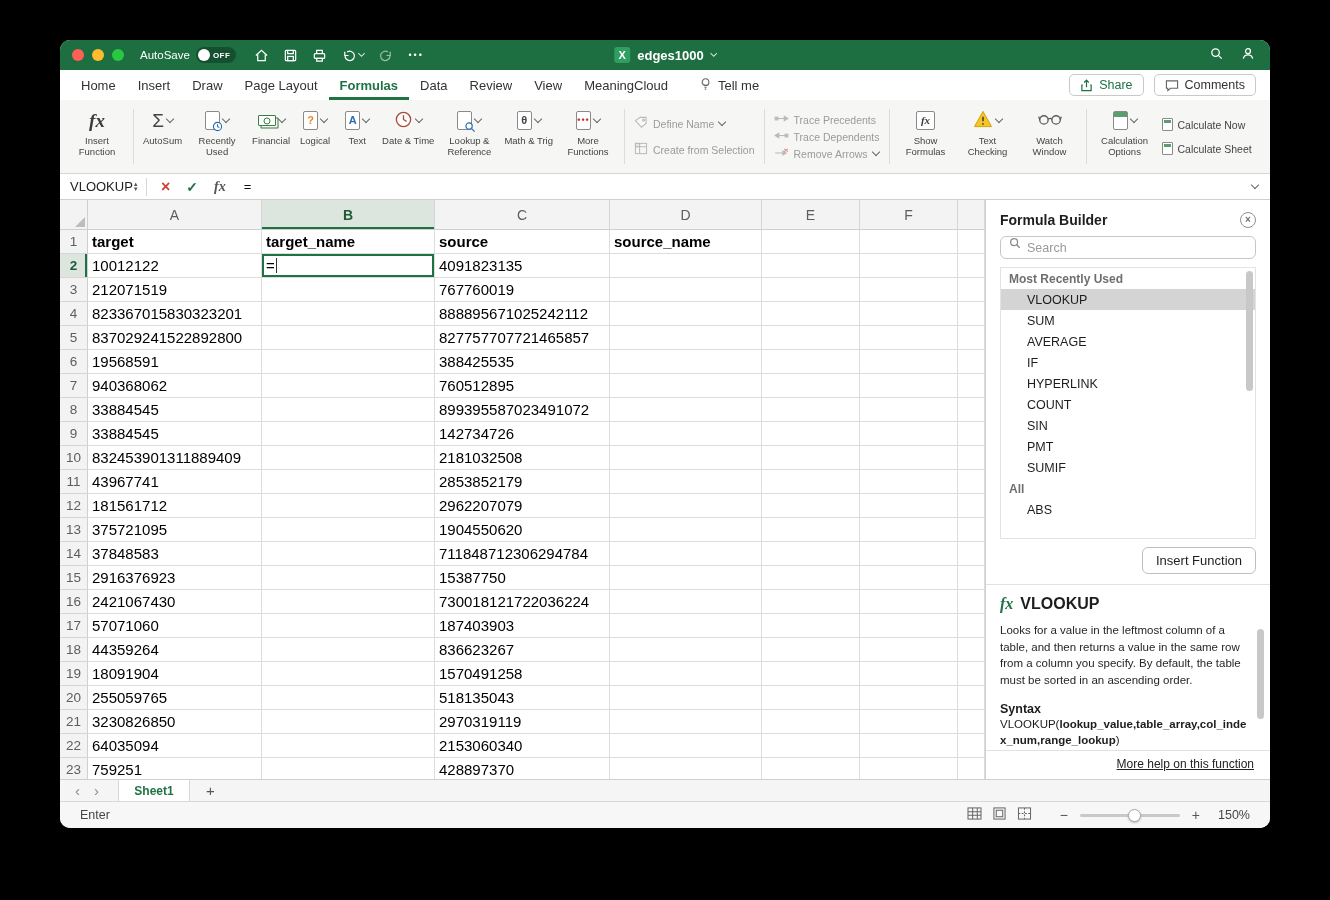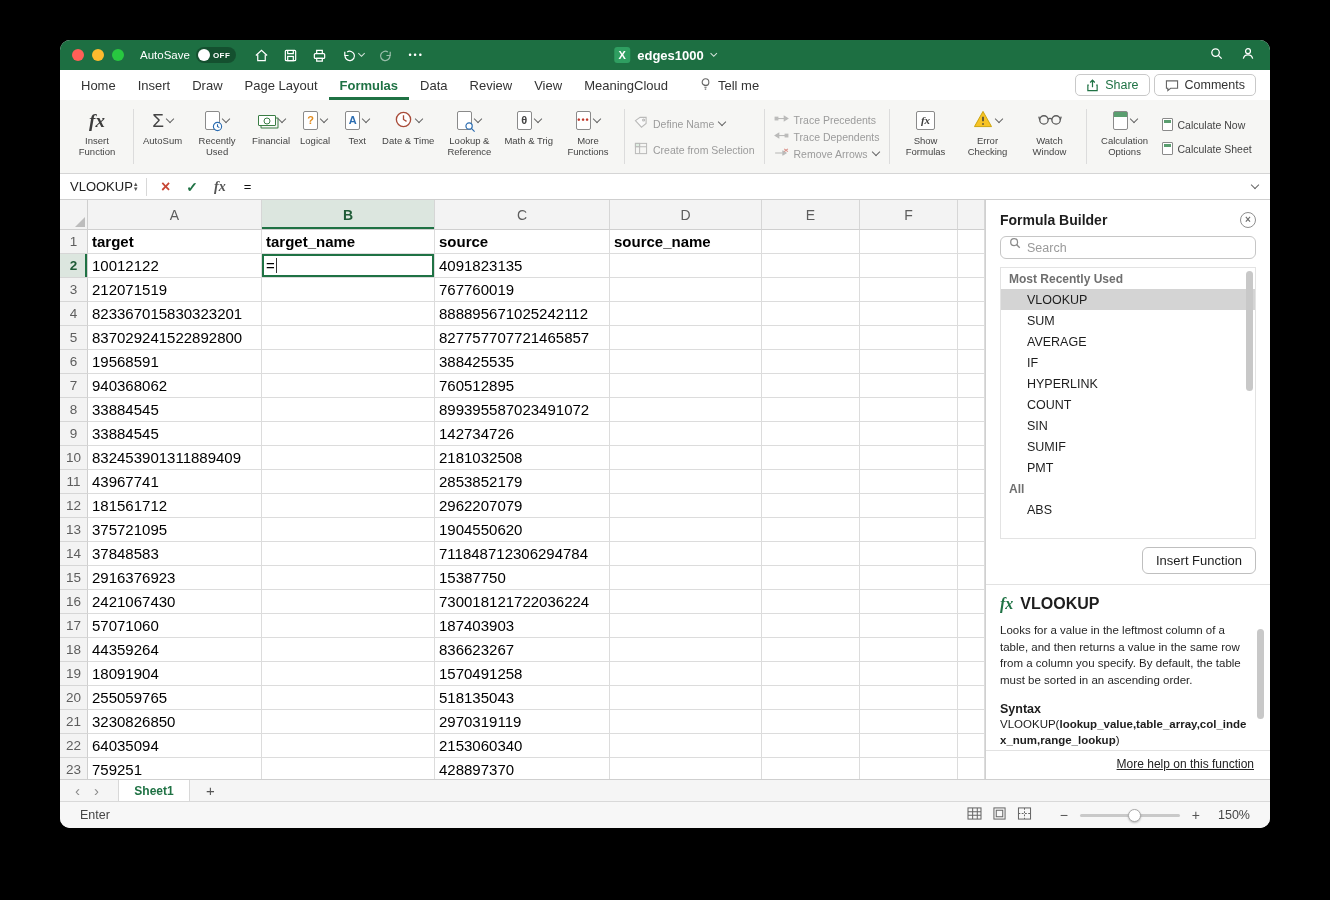--- a/index.html
+++ b/index.html
@@ -34,21 +34,21 @@
   .tb-name{color:#fff;font-size:13px;font-weight:600;}
   .tb-right{position:absolute;right:14px;display:flex;align-items:center;gap:16px;}
   .chev{width:6px;height:6px;border-right:1.4px solid #666;border-bottom:1.4px solid #666;transform:rotate(45deg);display:inline-block;margin-top:-3px;}
   .chev.white{border-color:rgba(255,255,255,.8);width:5px;height:5px;}
 
   
   .tabbar{height:30px;background:#fff;display:flex;align-items:center;padding:0 10px;position:relative;}
   .tab{padding:0 11px;font-size:13px;color:#333;height:100%;display:flex;align-items:center;cursor:default;}
   .tab.active{color:var(--accent);font-weight:700;border-bottom:3px solid var(--accent);padding-top:3px;}
   .tellme{display:flex;align-items:center;gap:6px;margin-left:20px;font-size:13px;color:#333;}
-  .tab-right{margin-left:auto;display:flex;align-items:center;gap:4px;padding-right:4px;}
+  .tab-right{margin-left:auto;display:flex;align-items:center;gap:10px;padding-right:4px;}
   .pillbtn{display:flex;align-items:center;gap:6px;border:1px solid #c9c9c9;border-radius:5px;padding:3px 10px;font-size:12.5px;background:#fff;}
   .pillbtn.share{color:var(--accent);}
   .pillbtn.comments{color:#333;}
 
   
   .ribbon{height:74px;background:#f6f6f4;border-bottom:1px solid #d5d5d5;display:flex;align-items:stretch;padding:0 6px;overflow:hidden;}
   .rsep{width:1px;background:#dcdcdc;margin:9px 5px;flex:0 0 1px;}
   .rbtn{display:flex;flex-direction:column;align-items:center;padding:7px 4px 0;font-size:9.5px;line-height:1.15;color:#444;text-align:center;min-width:42px;max-width:62px;}
   .rbtn .ic{height:27px;display:flex;align-items:center;gap:3px;}
   .rbtn .lbl{margin-top:2px;}
@@ -422,21 +422,21 @@
     </div>
 
     <div class="rbtn">
       <div class="ic">
         <span><svg width="20" height="18" viewBox="0 0 21 19" fill="#f7c325" stroke="#caa20a" stroke-width="1">
               <path d="M10.5 1.5 L19.5 17.5 H1.5 Z"></path>
               <path d="M10.5 7 V12 M10.5 14 V15.5" stroke="#3c3c3c" stroke-width="1.6" fill="none"></path>
             </svg></span>
         <span class="chev"></span>
       </div>
-      <div class="lbl">Error Checking</div>
+      <div class="lbl">Text Checking</div>
     </div>
 
     <div class="rbtn">
       <div class="ic">
           <span><svg width="24" height="14" viewBox="0 0 25 15" fill="none" stroke="#5a5a5a" stroke-width="1.4">
               <circle cx="6" cy="8.5" r="4.5"></circle>
               <circle cx="19" cy="8.5" r="4.5"></circle>
               <path d="M10.5 8 C11.5 6.5 13.5 6.5 14.5 8"></path>
               <path d="M1.5 8.5 L0.5 5 M23.5 8.5 L24.5 5"></path>
             </svg></span>
@@ -745,22 +745,22 @@
       <div class="p-list">
         <div id="fnlist">
             <div class="fl-sec">Most Recently Used</div>
             <div class="fl-item sel">VLOOKUP</div>
             <div class="fl-item">SUM</div>
             <div class="fl-item">AVERAGE</div>
             <div class="fl-item">IF</div>
             <div class="fl-item">HYPERLINK</div>
             <div class="fl-item">COUNT</div>
             <div class="fl-item">SIN</div>
+            <div class="fl-item">PMT</div>
             <div class="fl-item">SUMIF</div>
-            <div class="fl-item">PMT</div>
             <div class="fl-sec">All</div>
             <div class="fl-item">ABS</div>
           </div>
         <div class="p-scroll">
             <div class="p-thumb"></div>
           </div>
       </div>
       <div class="p-insert-row">
         <button class="p-insert">Insert Function</button>
       </div>

